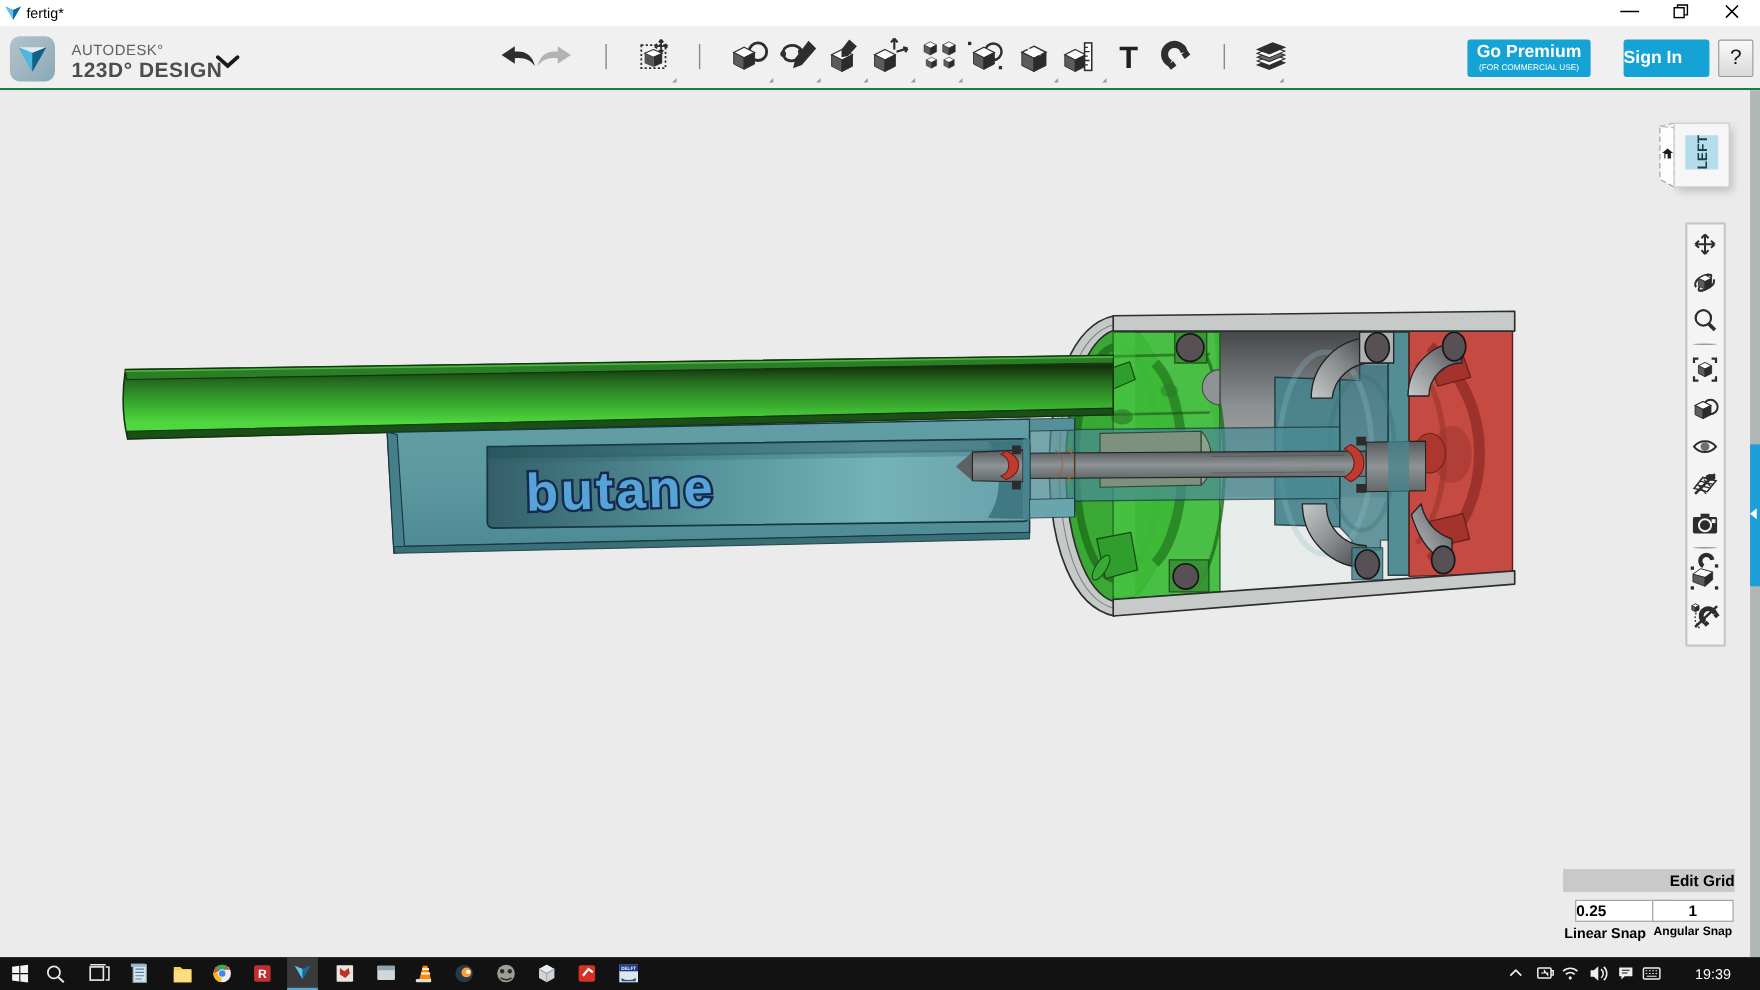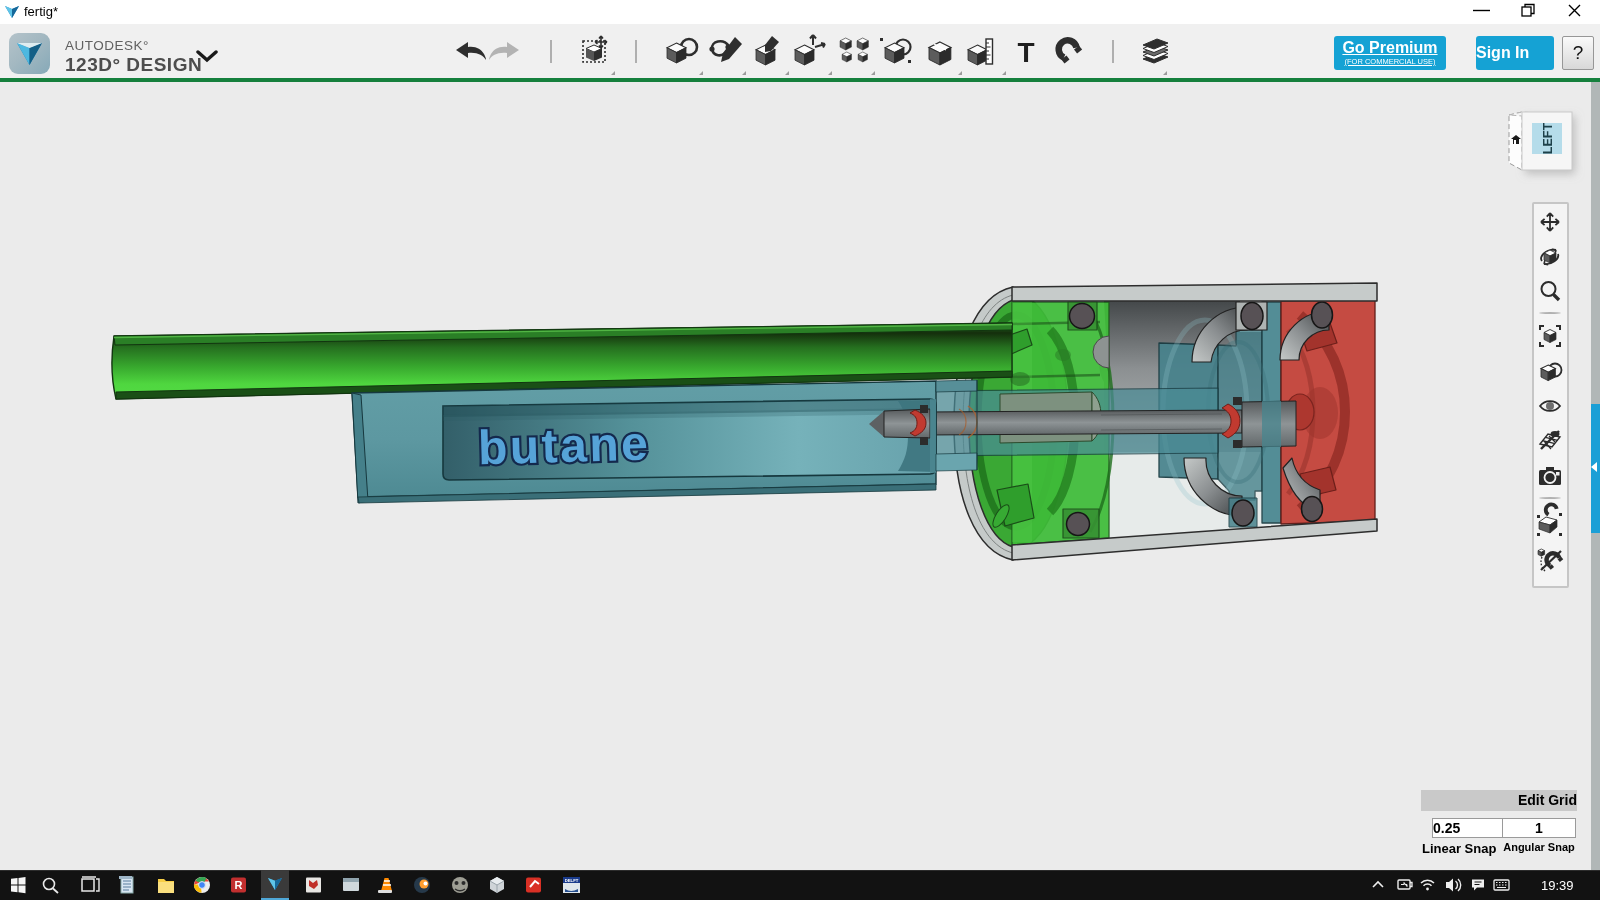--- a/index.html
+++ b/index.html
@@ -2,27 +2,27 @@
 <html><head>
 <meta charset="utf-8">
 <style>
   * { margin:0; padding:0; box-sizing:border-box; }
   html,body { width:1600px; height:900px; overflow:hidden; font-family:"Liberation Sans", sans-serif; }
   #app { position:relative; width:1600px; height:900px; background:#ebebeb; }
   
   #titlebar { position:absolute; left:0; top:0; width:1600px; height:24px; background:#ffffff; }
   #titlebar .title { position:absolute; left:24px; top:4px; font-size:13px; color:#000000; }
   
-  #toolbar { position:absolute; left:0; top:24px; width:1600px; height:58px; background:#f0f0f0; border-bottom:4px solid #15803d; }
+  #toolbar { position:absolute; left:0; top:24px; width:1600px; height:58px; background:#f0f0f0; border-bottom:2px solid #15803d; }
   .brand-tile { position:absolute; left:9px; top:9px; width:41px; height:41px; border-radius:9px; background:linear-gradient(135deg,#b4c3ca 0%,#a3b8c1 45%,#86a9b8 100%); }
   .brand-text { position:absolute; left:65px; top:14px; color:#606060; }
   .brand-text .l1 { font-size:13.5px; letter-spacing:0.5px; }
   .brand-text .l2 { font-size:19px; font-weight:bold; color:#4d4d4d; letter-spacing:0.5px; margin-top:1px;}
   .chev { position:absolute; left:195px; top:50px; }
-  .gop { position:absolute; left:1334px; top:12px; width:112px; height:34px; background:#15a2d4; border-radius:3px; color:#fff; text-align:center;text-decoration:underline; }
+  .gop { position:absolute; left:1334px; top:12px; width:112px; height:34px; background:#15a2d4; border-radius:3px; color:#fff; text-align:center; }
   .gop .t1 { font-size:16px; font-weight:bold; margin-top:3px; }
   .gop .t2 { font-size:7.5px; margin-top:0px; }
   .signin { position:absolute; left:1476px; top:12px; width:78px; height:34px; background:#15a2d4; border-radius:3px; color:#fff; text-align:left; font-size:16px; font-weight:bold; line-height:33px; }
   .helpb { position:absolute; left:1562px; top:12px; width:32px; height:34px; background:linear-gradient(#fafafa,#d8d8d8); border:1px solid #979797; border-radius:2px; text-align:center; font-size:19px; line-height:32px; color:#111; }
   
   #viewport { position:absolute; left:0; top:82px; width:1600px; height:788px; background:#ebebeb; }
   #rstrip { position:absolute; left:1591px; top:82px; width:9px; height:788px; background:#b1b7b7; }
   #rblue { position:absolute; left:1591px; top:404px; width:9px; height:129px; background:#1b9fd6; }
   
   #rpanel { position:absolute; left:1532px; top:202px; width:37px; height:386px; background:#f4f4f4; border:2px solid #c6c6c6; border-radius:2px; }

